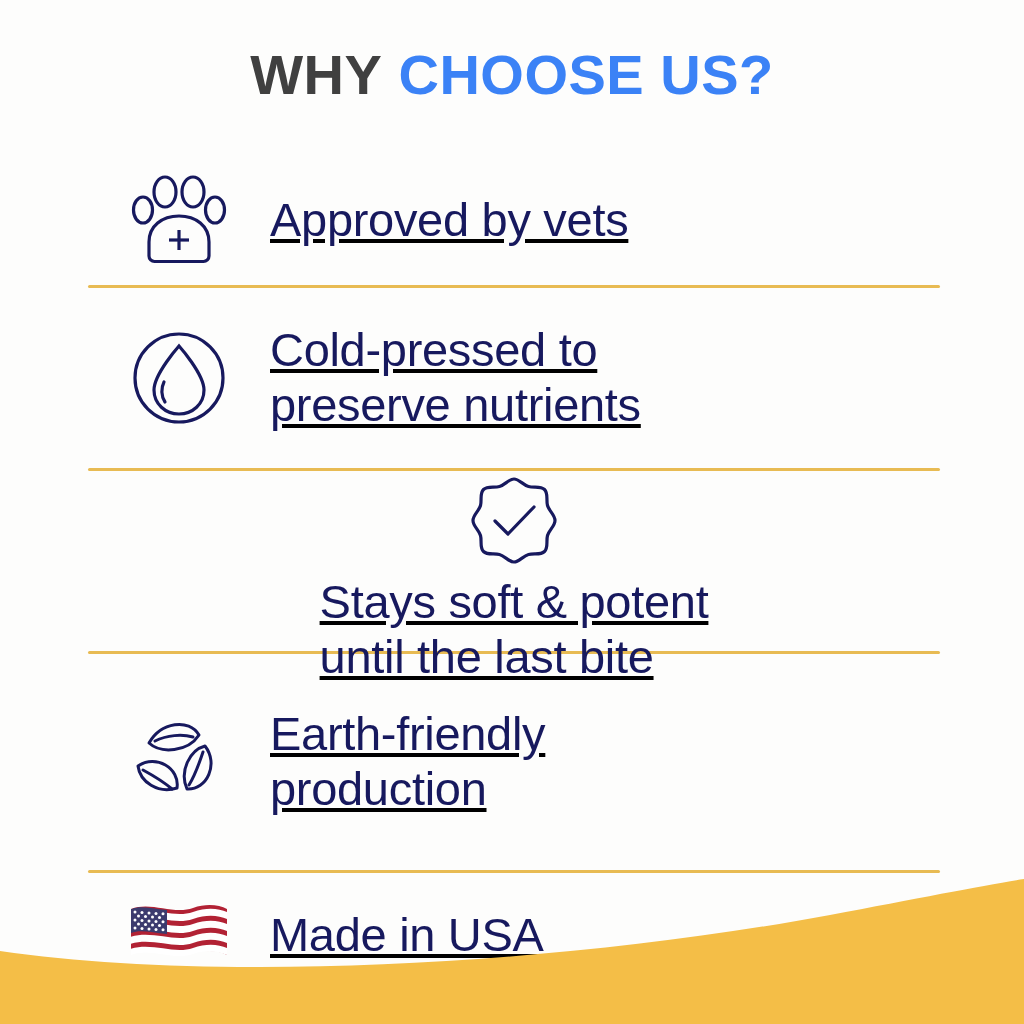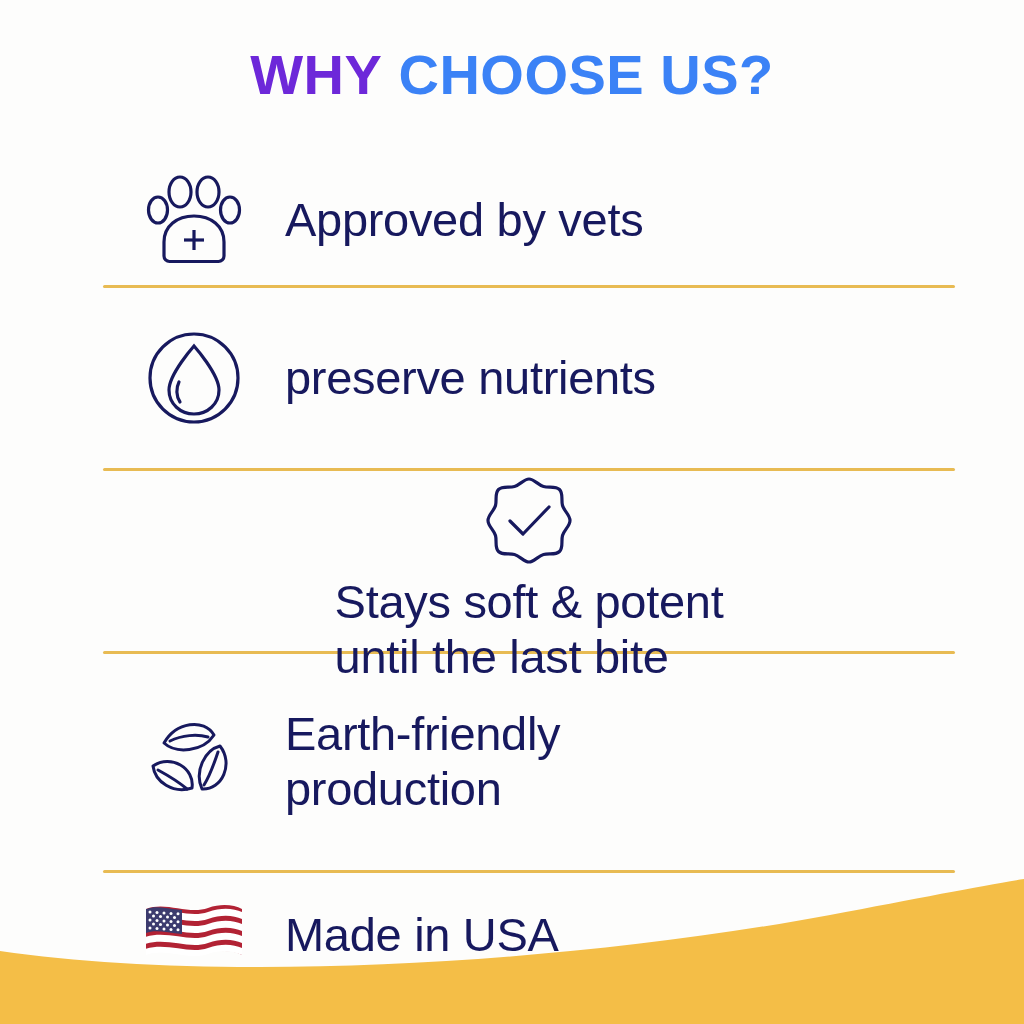--- a/index.html
+++ b/index.html
@@ -25,29 +25,30 @@
     top: 44px;
     left: 0;
     width: 1024px;
     text-align: center;
     font-size: 56px;
     font-weight: bold;
     letter-spacing: 0.5px;
     white-space: nowrap;
     line-height: 1.1;
   }
-  .title .accent { color: #6d28d9; }
+  .title .accent { color: #404040; }
   .title .main   { color: #3b82f6; }
 
   
   .features {
     position: absolute;
     top: 155px;
-    left: 103px;
+    left: 88px;
     width: 852px;
+    text-decoration: underline;
   }
 
   .feature-row {
     position: relative;
     display: flex;
     align-items: center;
     width: 852px;
   }
 
   .icon-cell {
@@ -120,20 +121,21 @@
 
     <div class="feature-row r2">
       <div class="icon-cell">
         <svg width="104" height="104" viewBox="0 0 104 104" fill="none" stroke="#17195E" stroke-width="3.2">
           <circle cx="52" cy="52" r="44"></circle>
           <path d="M52 20 C52 20 77 48 77 64 C77 78 65.5 88 52 88 C38.5 88 27 78 27 64 C27 48 52 20 52 20 Z"></path>
           <path d="M37 56 C34 62 34 70 38 76" stroke-linecap="round"></path>
         </svg>
       </div>
       <div class="feature-text">
+        <div>Cold-pressed to</div>
         <div>preserve nutrients</div>
       </div>
     </div>
 
     <div class="divider"></div>
 
     <div class="feature-row r3">
       <div class="icon-cell">
         <svg width="104" height="104" viewBox="0 0 104 104" fill="none" stroke="#17195E" stroke-width="3.2" stroke-linejoin="round" stroke-linecap="round">
           <path d="M52 8

